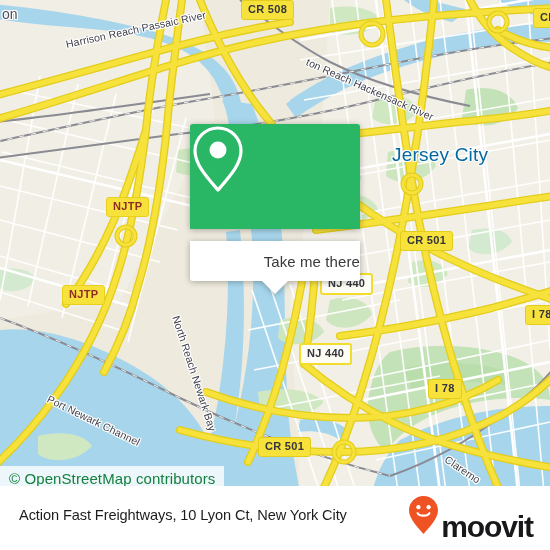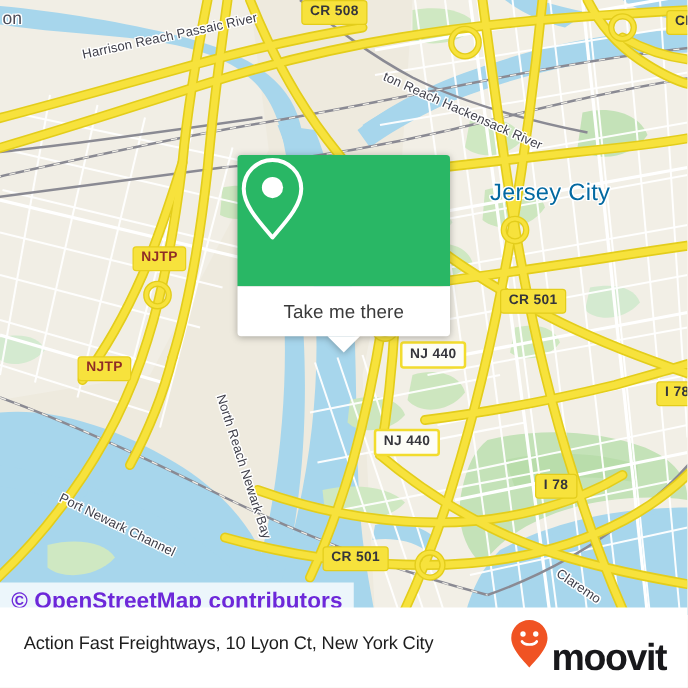--- a/index.html
+++ b/index.html
@@ -74,45 +74,45 @@
   #popup-header {
     background: #29b765;
     height: 105px;
     border-radius: 3px 3px 0 0;
     display: flex; align-items: center; justify-content: center;
   }
   #popup-footer {
     background: #ffffff;
     height: 40px;
     border-radius: 0 0 3px 3px;
-    display: flex; align-items: center; justify-content: center;
+    display: flex; align-items: center; justify-content: flex-end;
     position: relative;
+    margin-top: 12px;
   }
   #popup-label {
     font-size: 15px; color: #3a3a3a; letter-spacing: .1px;
   }
   #popup-tail {
     position: absolute;
     left: 50%; bottom: -13px; margin-left: -13px;
     width: 0; height: 0;
     border-left: 13px solid transparent;
     border-right: 13px solid transparent;
     border-top: 13px solid #ffffff;
   }
 
   
   #attribution {
     position: absolute;
     left: 0; top: 466px;
     background: rgba(255,255,255,0.78);
     padding: 4px 9px 5px 9px;
-    font-size: 18px;
-    color: #6d28d9;
+    font-size: 15px;
+    color: #15803d;
     letter-spacing: .1px;
-    font-weight: bold;
   }
 
   
   #bottombar {
     position: absolute;
     left: 0; top: 486px;
     width: 550px; height: 58px;
     background: #ffffff;
     display: flex; align-items: center;
     justify-content: space-between;

